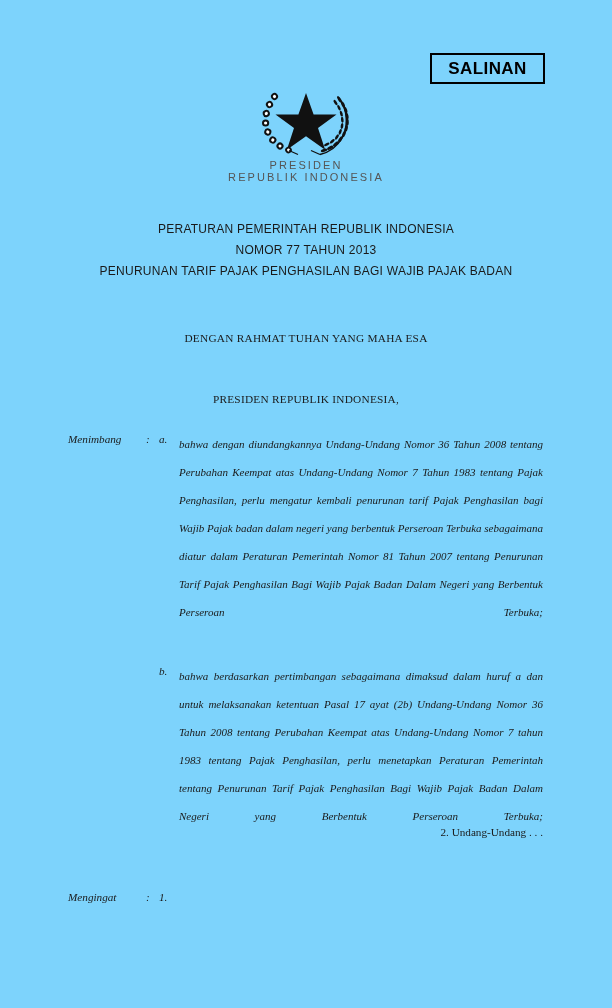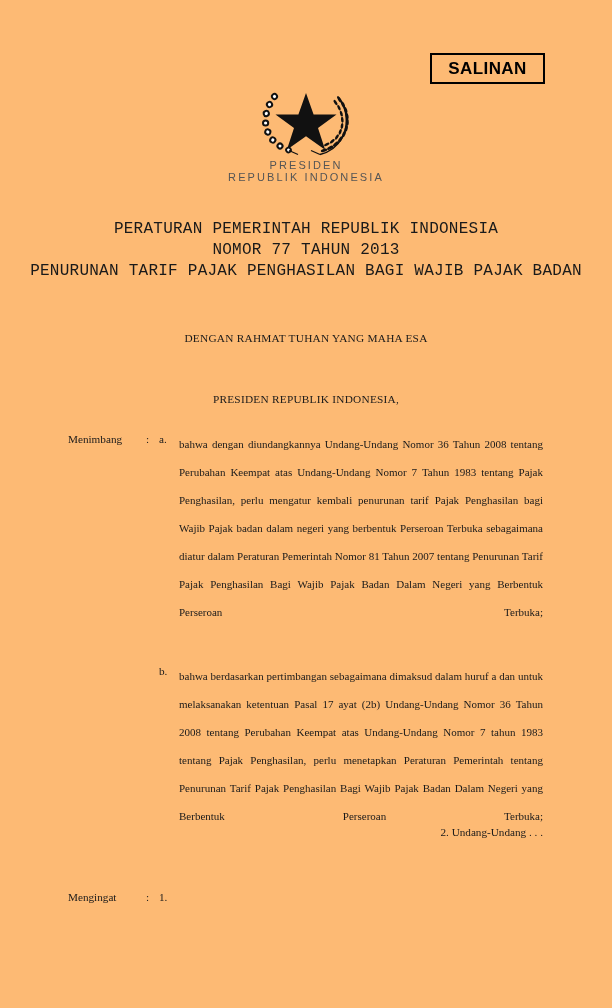--- a/index.html
+++ b/index.html
@@ -14,21 +14,21 @@
     font-family: "Liberation Serif", serif;
     color: #1a1a1a;
     -webkit-font-smoothing: antialiased;
   }
 
   .page {
     position: relative;
     width: 612px;
     height: 1008px;
     overflow: hidden;
-    background: #fdba74;
+    background: #7dd3fc;
   }
 
   
   .salinan-box {
     position: absolute;
     left: 430px;
     top: 53px;
     width: 115px;
     height: 31px;
     border: 2px solid #000000;
@@ -70,22 +70,22 @@
 
   
   .title-block {
     position: absolute;
     left: 0;
     top: 219px;
     width: 612px;
     text-align: center;
   }
   .title-line {
-    font-family: Liberation Mono, monospace;
-    font-size: 16px;
+    font-family: Liberation Sans, sans-serif;
+    font-size: 12px;
     letter-spacing: 0.25px;
     line-height: 21px;
     color: #1a1a1a;
   }
 
   .subtitle-block {
     position: absolute;
     left: 0;
     top: 328px;
     width: 612px;
@@ -105,20 +105,21 @@
     width: 612px;
     text-align: center;
   }
 
   
   .body-area {
     position: absolute;
     left: 68px;
     top: 430px;
     width: 475px;
+    font-style: italic;
   }
 
   .clause {
     display: flex;
     align-items: flex-start;
     width: 475px;
   }
   .clause-label {
     width: 78px;
     flex: 0 0 78px;

